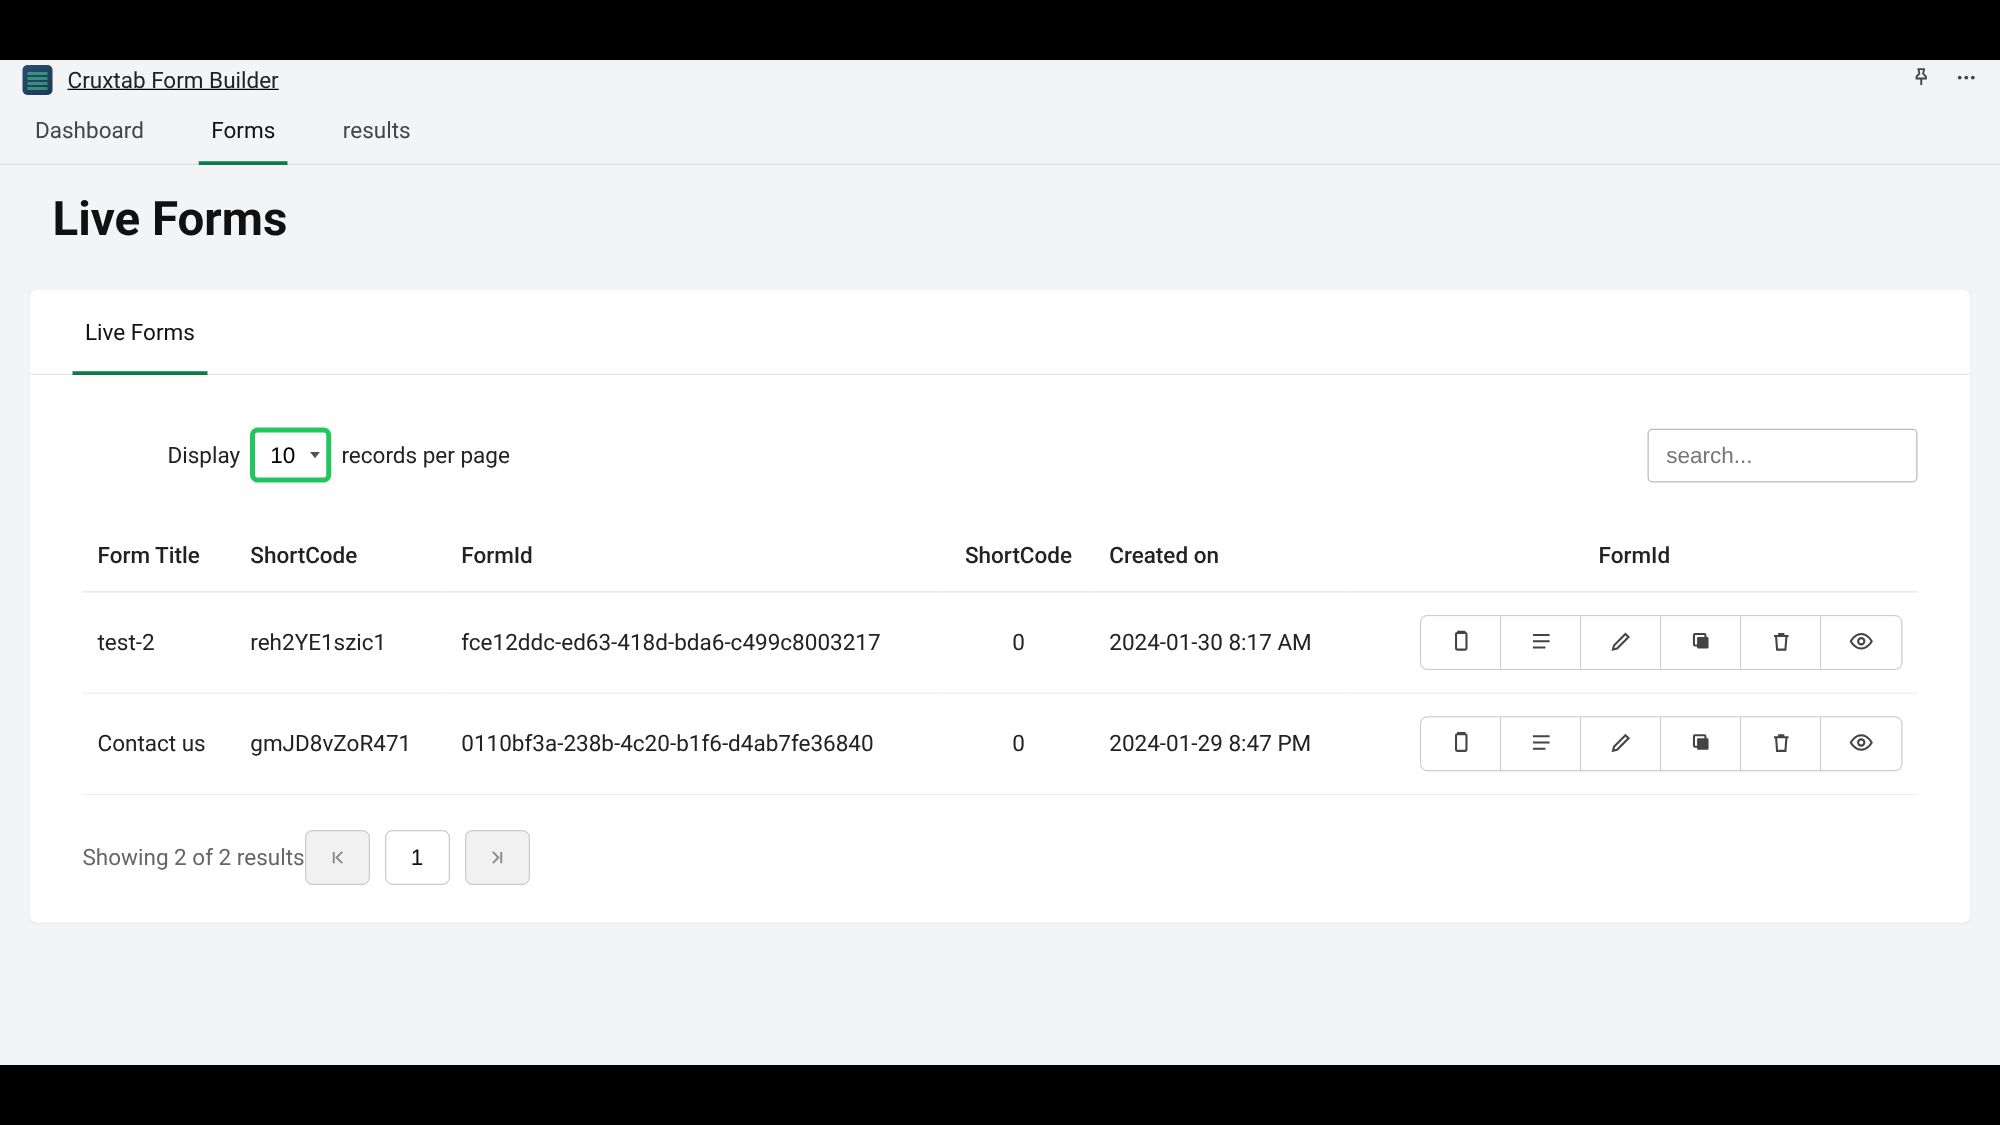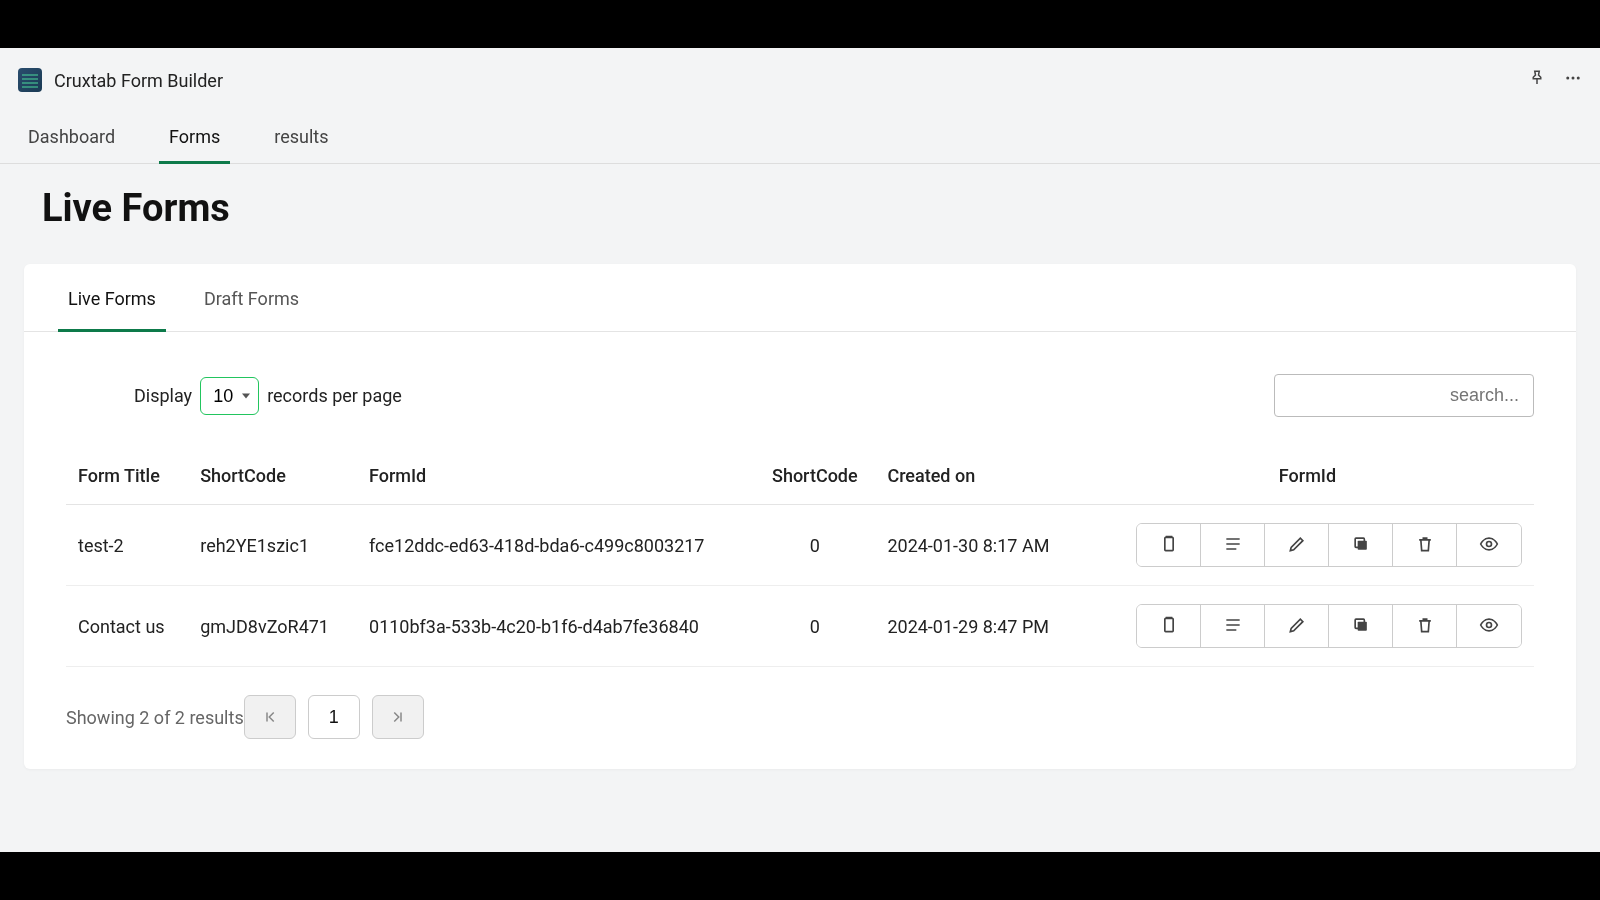--- a/index.html
+++ b/index.html
@@ -18,22 +18,23 @@
 .app-window {
   background: #f3f4f5;
   height: 804px;
   width: 100%;
   display: flex;
   flex-direction: column;
 }
 .title-bar {
   display: flex;
   align-items: center;
-  padding: 20px 18px;
+  padding: 4px 18px;
   background: #f3f4f5;
+  text-decoration: underline;
 }
 .app-icon {
   width: 24px;
   height: 24px;
   background: linear-gradient(135deg,#2a4d6e,#1a3a54);
   border-radius: 4px;
   margin-right: 12px;
   position: relative;
 }
 .app-icon::after {
@@ -113,21 +114,21 @@
 }
 .controls-row {
   display:flex;
   align-items:center;
   justify-content:space-between;
   padding: 42px 42px 30px 110px;
 }
 .display-wrap { display:flex; align-items:center; gap:8px; font-size:18px; color:#222;}
 .display-wrap label { font-weight:400; }
 .records-select {
-  border:1px solid #22c55e;
+  border:4px solid #22c55e;
   border-radius:6px;
   padding:8px 24px 8px 12px;
   font-size:18px;
   appearance:none;
   background:#fff;
   position:relative;
 }
 .select-wrap { position:relative; }
 .select-wrap::after {
   content:"";
@@ -145,22 +146,21 @@
   width:0; height:0;
   border-left:4px solid transparent;
   border-right:4px solid transparent;
   border-bottom:5px solid #555;
 }
 .search-input {
   border:1px solid #bbb;
   border-radius:4px;
   padding:10px 14px;
   font-size:18px;
-  width: 260px;
-  text-align: right;
+  width: 216px;
 }
 table {
   width: calc(100% - 84px);
   margin: 0 42px;
   border-collapse: collapse;
 }
 th, td {
   text-align:left;
   padding: 18px 12px;
   font-size:18px;
@@ -240,21 +240,20 @@
     <div class="nav-tab">results</div>
   </div>
 
   <div class="page-header">
     <h1 class="page-title">Live Forms</h1>
   </div>
 
   <div class="card">
     <div class="inner-tabs">
       <div class="inner-tab active">Live Forms</div>
-      <div class="inner-tab">Draft Forms</div>
     </div>
 
     <div class="controls-row">
       <div class="display-wrap">
         <label>Display</label>
         <span class="select-wrap">
           <select class="records-select">
             <option>10</option>
           </select>
         </span>
@@ -315,21 +314,21 @@
                       <path d="M2 12s3.5-7 10-7 10 7 10 7-3.5 7-10 7-10-7-10-7z"></path>
                       <circle cx="12" cy="12" r="3"></circle>
                     </svg></span>
                 </button>
       </div>
     </td>
           </tr>
           <tr>
     <td>Contact us</td>
     <td>gmJD8vZoR471</td>
-    <td>0110bf3a-533b-4c20-b1f6-d4ab7fe36840</td>
+    <td>0110bf3a-238b-4c20-b1f6-d4ab7fe36840</td>
     <td class="center">0</td>
     <td>2024-01-29 8:47 PM</td>
     <td class="right">
       <div class="actions-group">
         <button class="action-btn">
                   <span><svg viewBox="0 0 24 24" fill="none" stroke="currentColor" stroke-width="2">
                       <rect x="7" y="4" width="10" height="16" rx="1"></rect>
                       <path d="M9 4V3h6v1"></path>
                     </svg></span>
                 </button>

